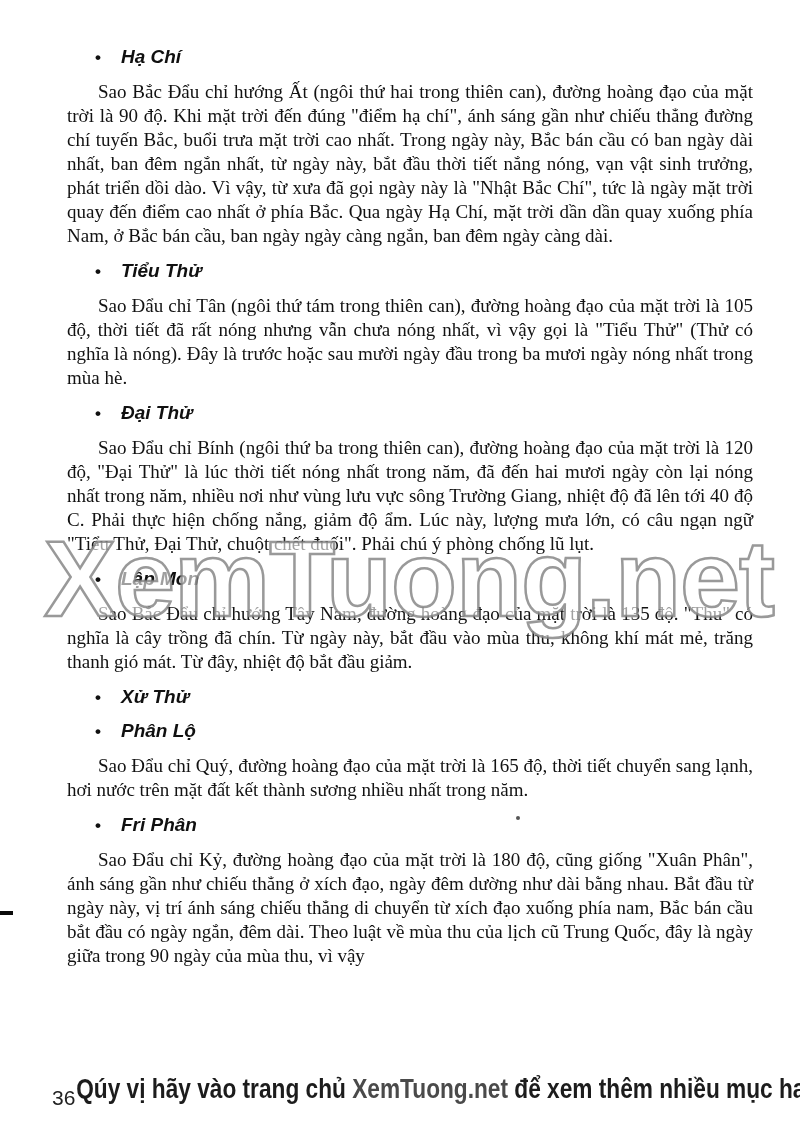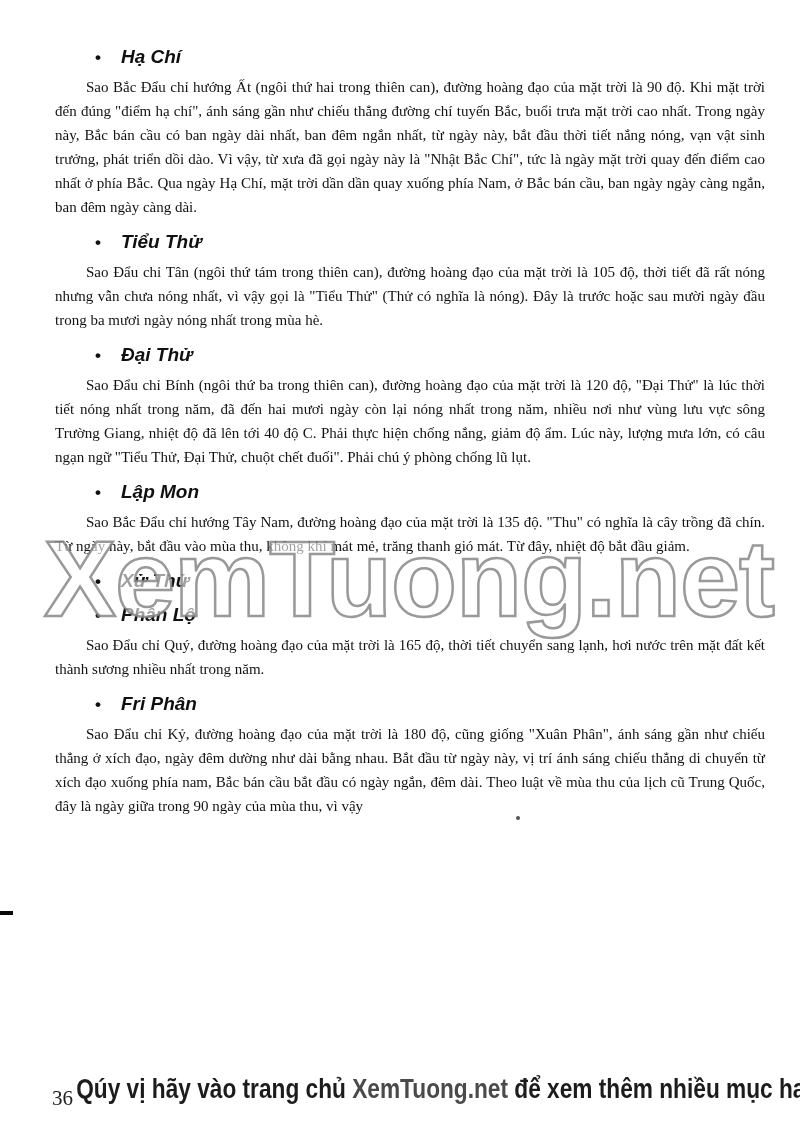--- a/index.html
+++ b/index.html
@@ -30,22 +30,22 @@
     font-size: 19px;
     color: #101010;
   }
   .heading-row.first { margin-top: 0; }
   .bullet {
     font-style: normal;
     margin-right: 20px;
     font-size: 17px;
   }
   .body-text {
-    margin: 0;
-    font-size: 15px;
+    margin: 12px;
+    font-size: 19px;
     line-height: 24px;
     text-align: justify;
     text-indent: 31px;
     color: #121212;
   }
   .watermark {
     position: absolute;
     left: 44px;
     top: 520px;
     width: 740px;
@@ -76,21 +76,21 @@
     font-family: "Liberation Sans", sans-serif;
     font-weight: bold;
     font-size: 27px;
     color: #1c1c1c;
   }
   .footer-inner .site { color: #4a4a4a; }
   .page-number {
     position: absolute;
     left: 52px;
     top: 1086px;
-    font-family: Liberation Serif, serif;
+    font-family: Liberation Sans, sans-serif;
     font-size: 21px;
     color: #222222;
     z-index: 1;
   }
   .margin-dash {
     position: absolute;
     left: 0;
     top: 911px;
     width: 13px;
     height: 4px;

